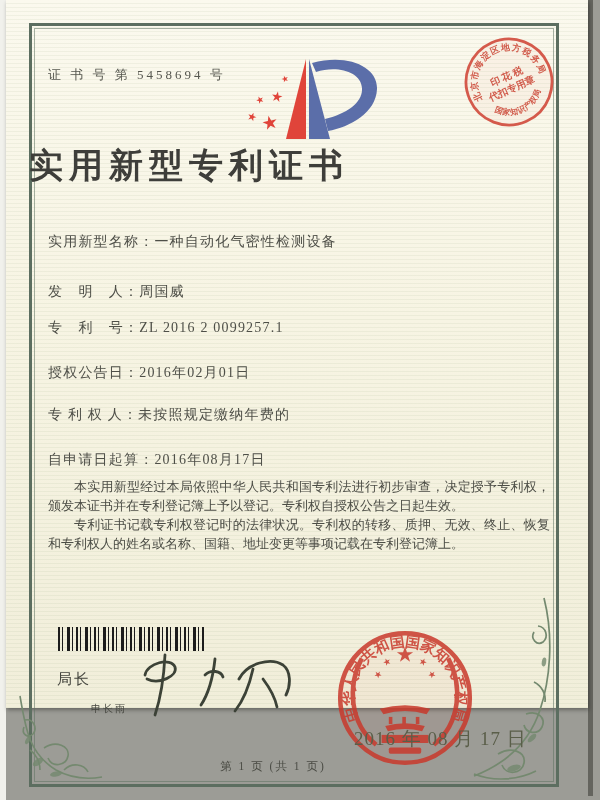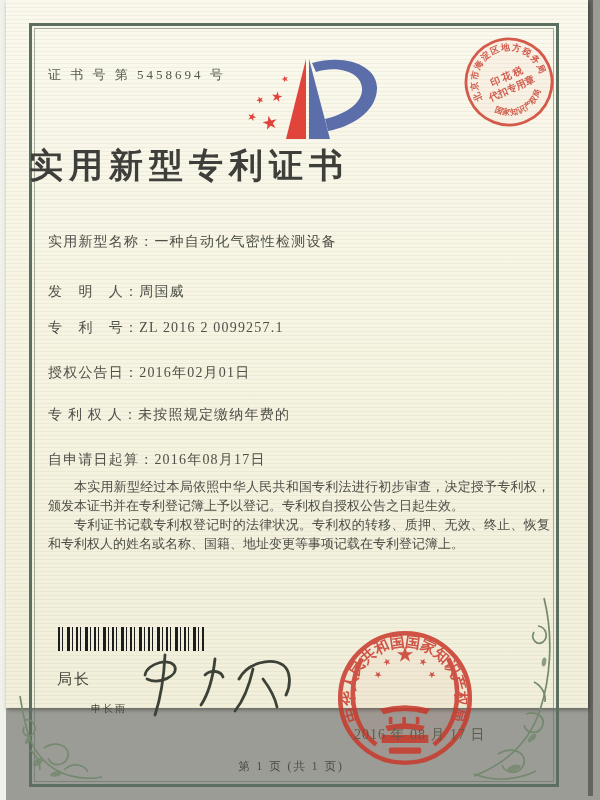--- a/index.html
+++ b/index.html
@@ -43,28 +43,28 @@
       #1c1c1c 0 2px,transparent 2px 4px,
       #1c1c1c 4px 5px,transparent 5px 9px,
       #1c1c1c 9px 12px,transparent 12px 14px,
       #1c1c1c 14px 15px,transparent 15px 18px);
   }
   .sig-role{position:absolute;left:51px;top:670px;font-size:15px;letter-spacing:2px;color:#43443d;}
   .sig-name{position:absolute;left:61px;top:702px;font-size:10px;letter-spacing:2px;color:#43443d;margin-left:24px;}
   .sig-svg{position:absolute;left:125px;top:645px;}
   .seal-main{position:absolute;left:309px;top:608px;}
   .seal-date{
-    position:absolute;left:348px;top:726px;font-size:14px;letter-spacing:1px;color:#5a5e49;z-index:5;
+    position:absolute;left:348px;top:726px;font-size:19px;letter-spacing:1px;color:#5a5e49;z-index:5;
   }
   .seal-tax{position:absolute;left:447px;top:26px;}
   .logo{position:absolute;left:216px;top:55px;}
   .flourish-bl{position:absolute;left:10px;top:692px;}
   .flourish-br{position:absolute;left:462px;top:596px;}
   .footer{
-    position:absolute;left:23px;top:759px;width:524px;text-align:center;
+    position:absolute;left:5px;top:759px;width:524px;text-align:center;
     font-size:11.5px;letter-spacing:2px;color:#4b4c45;
   }
 </style>
 </head>
 <body>
 
 <div class="edge-left"></div>
 <div class="edge-dark"></div>
 
 <div class="paper">

